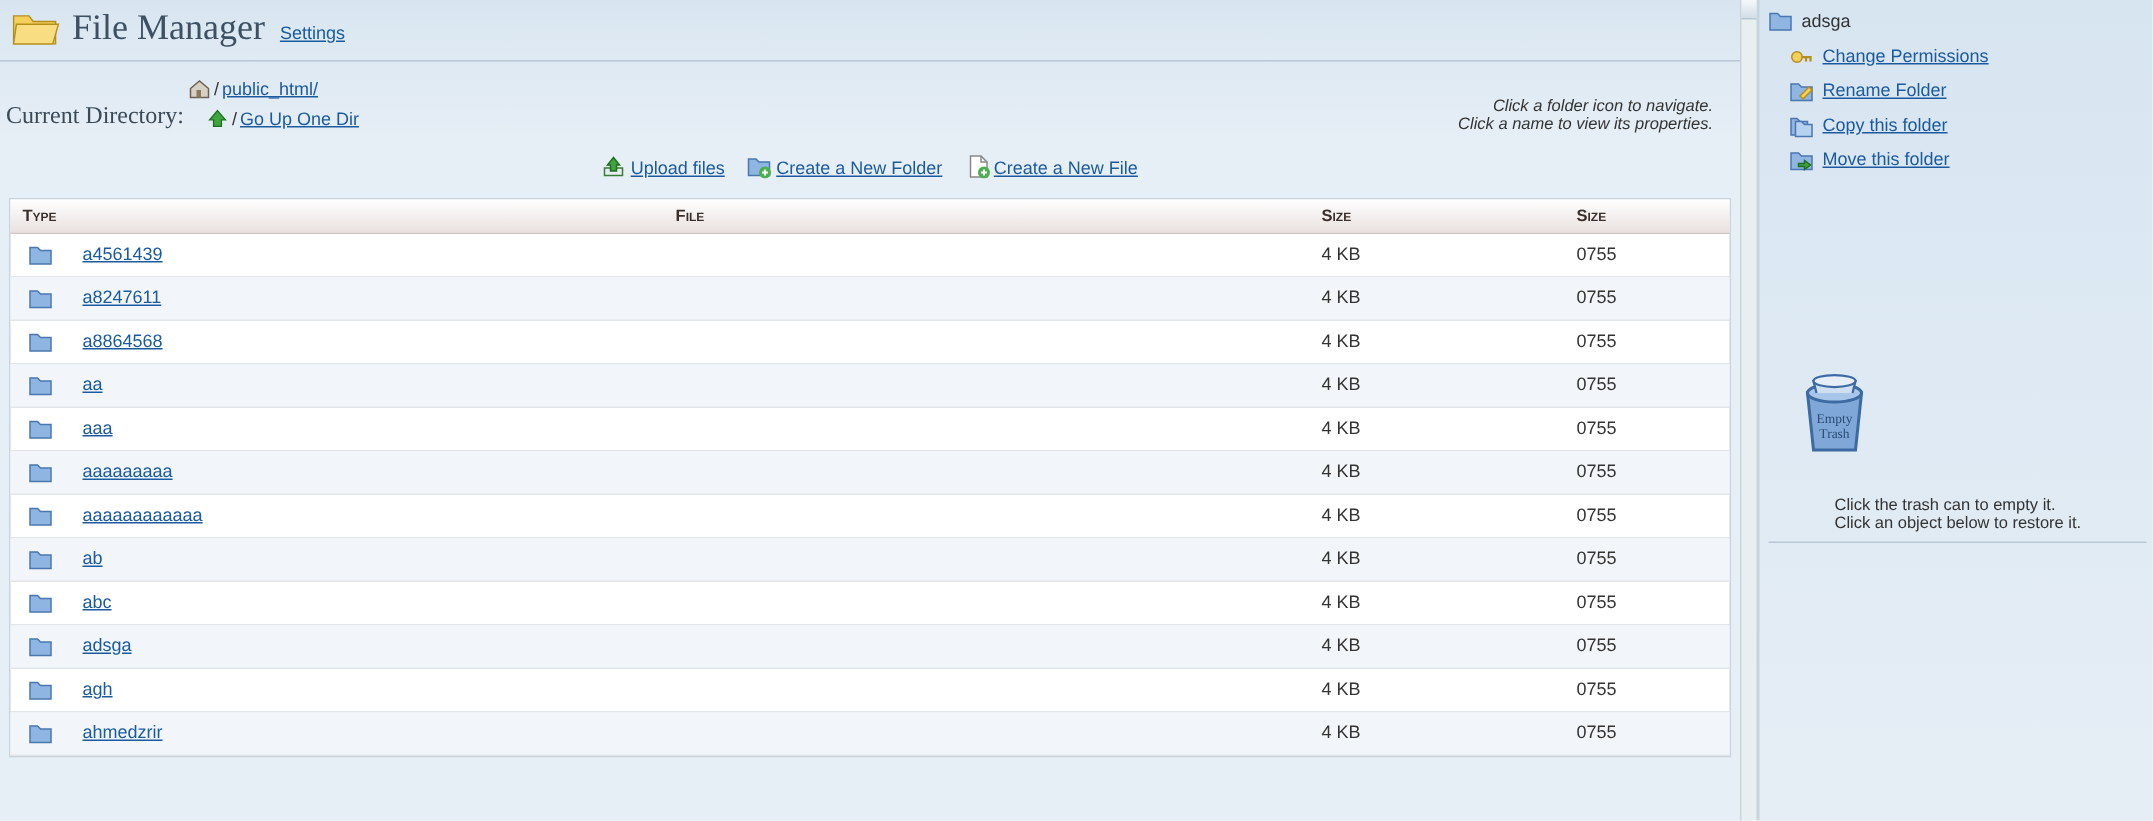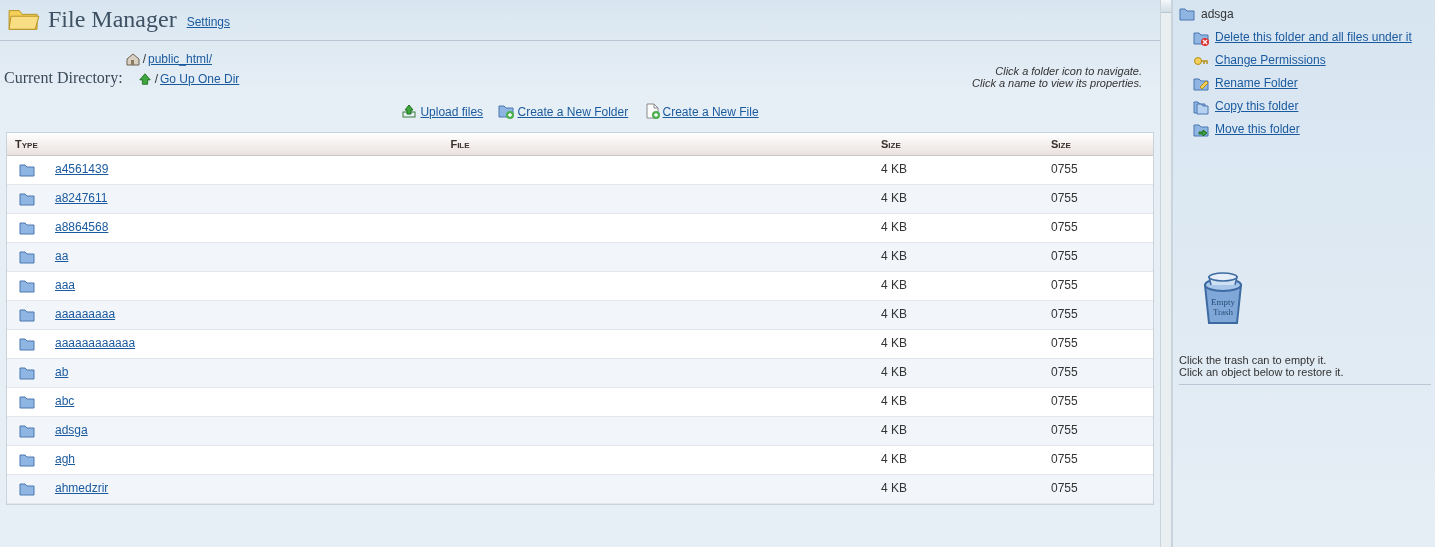--- a/index.html
+++ b/index.html
@@ -46,21 +46,21 @@
 .tr .col-type { display: flex; align-items: center; justify-content: center; }
 .tr .col-size, .tr .col-mode { color: #333; }
 
 
 .side .folder-head { display: flex; align-items: center; padding: 2px 0 4px 0; font-size: 12px; color: #333; }
 .side .opt { display: flex; align-items: flex-start; padding: 3px 0 3px 14px; font-size: 12px; }
 .side .opt .mini-ic { margin-right: 6px; flex: 0 0 16px; margin-top: 1px; }
 .side .opt a { line-height: 1.35; }
 .trash-area { margin-top: 130px; text-align: left; }
 .trash-area .trash-ic { display: block; margin: 0 0 6px 20px; }
-.trash-area p { font-size: 11px; color: #333; margin-top: 24px; }
+.trash-area p { font-size: 11px; color: #333; margin-top: 24px; margin-left: 44px; }
 .side-divider { border-top: 1px solid #b9c6d3; margin-top: 6px; }
 
 
 .mini-ic { display: inline-flex; align-items: center; justify-content: center; width: 16px; height: 16px; }
 </style>
 </head>
 <body>
 
 <svg width="0" height="0" style="position:absolute">
   <defs>
@@ -356,28 +356,20 @@
       <span class="mini-ic">
           <svg width="16" height="16" viewBox="0 0 16 16">
             <use href="#ic-folder"></use>
           </svg>
         </span>
       <span style="margin-left:6px">adsga</span>
     </div>
     <div class="opt">
       <span class="mini-ic">
           <svg width="16" height="16" viewBox="0 0 16 16">
-            <use href="#ic-delete-folder"></use>
-          </svg>
-        </span>
-      <a href="#">Delete this folder and all files under it</a>
-    </div>
-    <div class="opt">
-      <span class="mini-ic">
-          <svg width="16" height="16" viewBox="0 0 16 16">
             <use href="#ic-key"></use>
           </svg>
         </span>
       <a href="#">Change Permissions</a>
     </div>
     <div class="opt">
       <span class="mini-ic">
           <svg width="16" height="16" viewBox="0 0 16 16">
             <use href="#ic-rename"></use>
           </svg>

